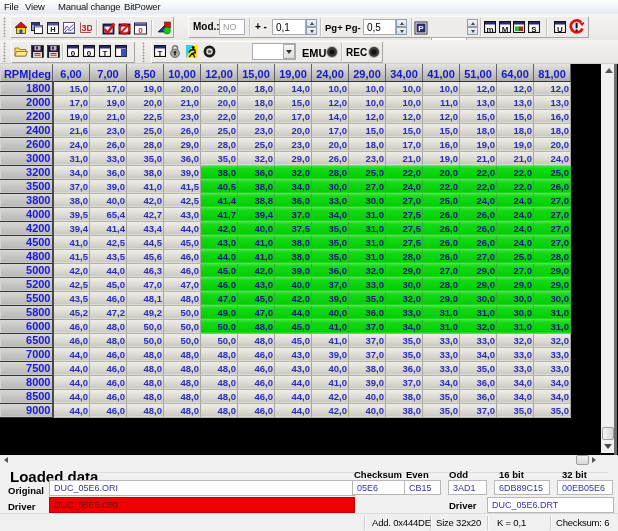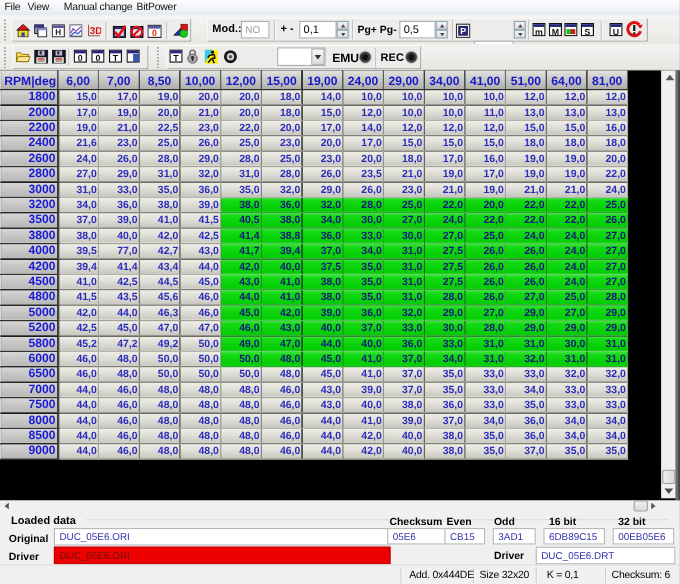--- a/index.html
+++ b/index.html
@@ -359,37 +359,20 @@
           <td>23,0</td>
           <td>20,0</td>
           <td>18,0</td>
           <td>17,0</td>
           <td>16,0</td>
           <td>19,0</td>
           <td>19,0</td>
           <td>20,0</td>
         </tr>
         <tr>
-          <td class="lb">2800</td>
-          <td>27,0</td>
-          <td>29,0</td>
-          <td>31,0</td>
-          <td>32,0</td>
-          <td>31,0</td>
-          <td>28,0</td>
-          <td>26,0</td>
-          <td>23,5</td>
-          <td>21,0</td>
-          <td>19,0</td>
-          <td>17,0</td>
-          <td>19,0</td>
-          <td>19,0</td>
-          <td>22,0</td>
-        </tr>
-        <tr>
           <td class="lb">3000</td>
           <td>31,0</td>
           <td>33,0</td>
           <td>35,0</td>
           <td>36,0</td>
           <td>35,0</td>
           <td>32,0</td>
           <td>29,0</td>
           <td>26,0</td>
           <td>23,0</td>
@@ -446,21 +429,21 @@
           <td class="g">30,0</td>
           <td class="g">27,0</td>
           <td class="g">25,0</td>
           <td class="g">24,0</td>
           <td class="g">24,0</td>
           <td class="g">27,0</td>
         </tr>
         <tr>
           <td class="lb">4000</td>
           <td>39,5</td>
-          <td>77,0</td>
+          <td>65,4</td>
           <td>42,7</td>
           <td>43,0</td>
           <td class="g">41,7</td>
           <td class="g">39,4</td>
           <td class="g">37,0</td>
           <td class="g">34,0</td>
           <td class="g">31,0</td>
           <td class="g">27,5</td>
           <td class="g">26,0</td>
           <td class="g">26,0</td>
@@ -546,20 +529,37 @@
           <td class="g">40,0</td>
           <td class="g">37,0</td>
           <td class="g">33,0</td>
           <td class="g">30,0</td>
           <td class="g">28,0</td>
           <td class="g">29,0</td>
           <td class="g">29,0</td>
           <td class="g">29,0</td>
         </tr>
         <tr>
+          <td class="lb">5500</td>
+          <td>43,5</td>
+          <td>46,0</td>
+          <td>48,1</td>
+          <td>48,0</td>
+          <td class="g">47,0</td>
+          <td class="g">45,0</td>
+          <td class="g">42,0</td>
+          <td class="g">39,0</td>
+          <td class="g">35,0</td>
+          <td class="g">32,0</td>
+          <td class="g">29,0</td>
+          <td class="g">30,0</td>
+          <td class="g">30,0</td>
+          <td class="g">30,0</td>
+        </tr>
+        <tr>
           <td class="lb">5800</td>
           <td>45,2</td>
           <td>47,2</td>
           <td>49,2</td>
           <td>50,0</td>
           <td class="g">49,0</td>
           <td class="g">47,0</td>
           <td class="g">44,0</td>
           <td class="g">40,0</td>
           <td class="g">36,0</td>
@@ -698,21 +698,21 @@
  <div class="ab" style="left:614px;top:0;width:3px;height:391px;background:#6e6e6e;"></div>
 </div>
 
 <div class="ab sb" style="left:0;top:455px;width:618px;height:11px;">
  <div class="arrow" style="left:4px;top:2px;border-top:3.5px solid transparent;border-bottom:3.5px solid transparent;border-right:4px solid #555;"></div>
  <div id="hthumb" style="left:576px;top:0px;width:13px;height:10px;"></div>
  <div class="arrow" style="left:592px;top:2px;border-top:3.5px solid transparent;border-bottom:3.5px solid transparent;border-left:4px solid #555;"></div>
 </div>
 
 <div class="ab" style="left:0;top:466px;width:618px;height:47px;background:#f0f0f0;">
- <span class="ab blab" style="left:10px;top:2px;font-size:10px;">Loaded data</span>
+ <span class="ab blab" style="left:10px;top:2px;font-size:15px;">Loaded data</span>
  <div class="ab" style="left:78px;top:6px;width:530px;height:1px;background:#dcdcdc;"></div>
  <span class="ab blab" style="left:8px;top:19px;">Original</span>
  <div class="ab bfield" style="left:49px;top:14px;width:306px;height:16px;">DUC_05E6.ORI</div>
  <span class="ab blab" style="left:8px;top:35px;">Driver</span>
  <div class="ab bfield" style="left:49px;top:31px;width:306px;height:16px;background:#ee0000;border-color:#c00000;color:#6b1010;">DUC_05E6.ORI</div>
  <span class="ab blab" style="left:354px;top:3px;">Checksum</span>
  <span class="ab blab" style="left:406px;top:3px;">Even</span>
  <span class="ab blab" style="left:449px;top:3px;">Odd</span>
  <span class="ab blab" style="left:499px;top:3px;">16 bit</span>
  <span class="ab blab" style="left:562px;top:3px;">32 bit</span>

